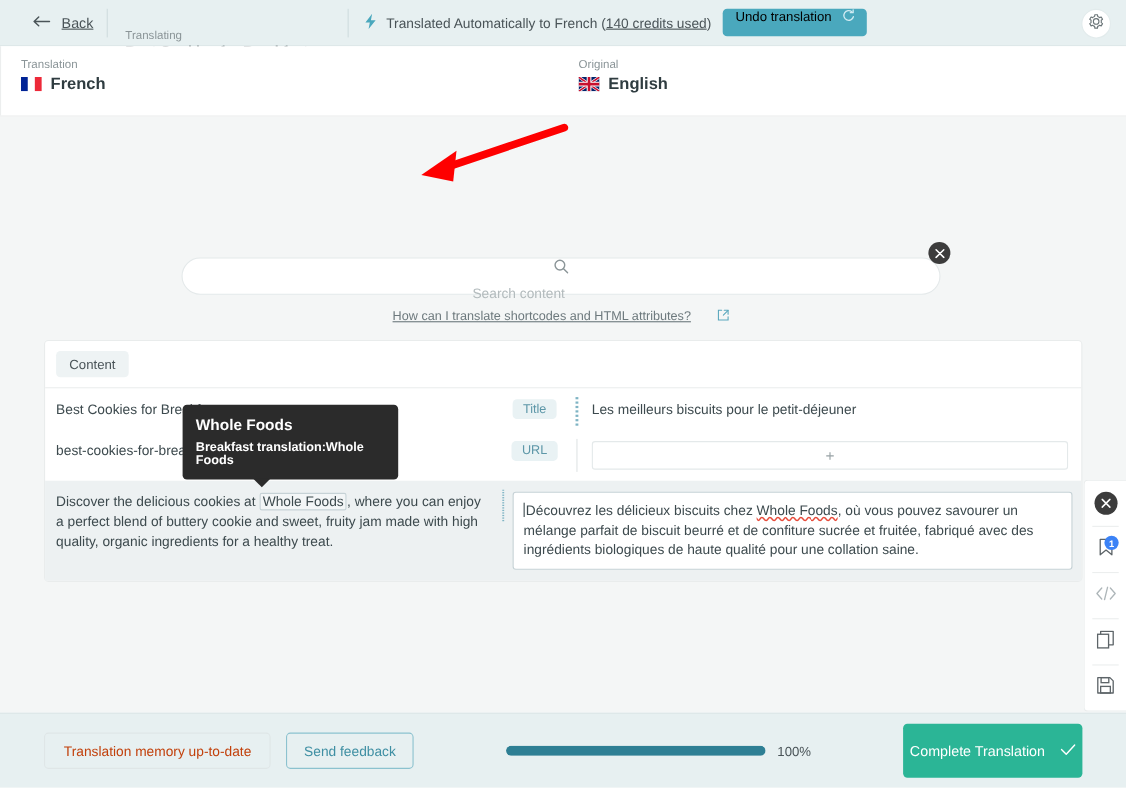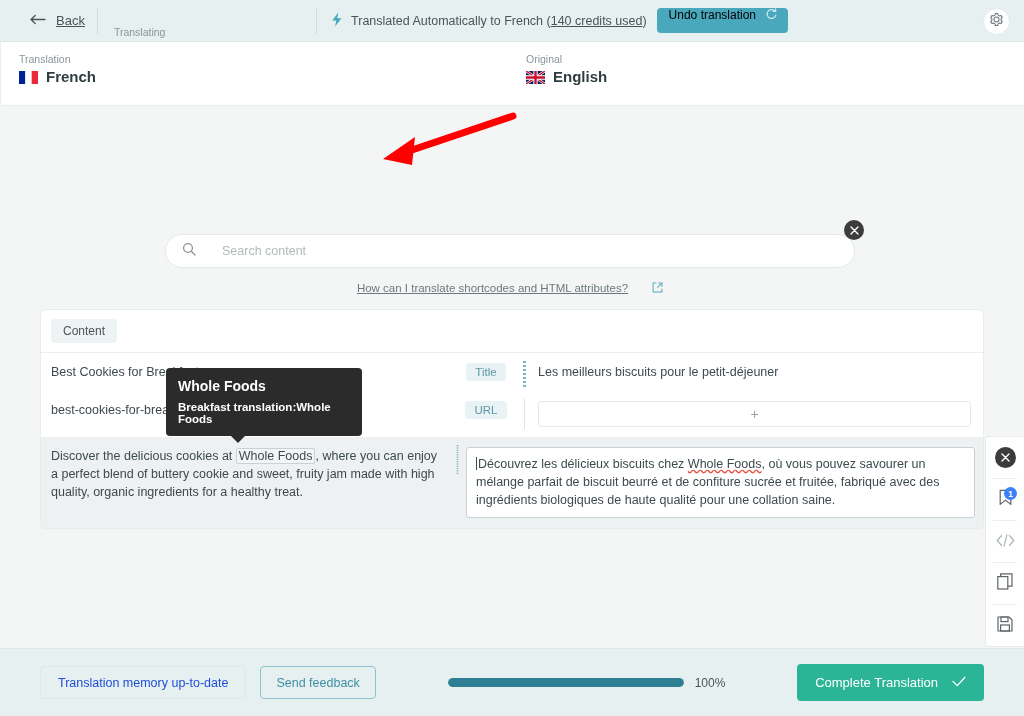--- a/index.html
+++ b/index.html
@@ -67,21 +67,21 @@
   }
   .flag { width: 19px; height: 13px; display: block; }
 
   
   .main { position: relative; height: 610px; background: #f4f6f6; }
 
   .search-wrap { position: absolute; left: 165px; top: 128px; width: 690px; }
   .search-box {
     height: 34px; background: #fff; border: 1px solid #e4e9ea;
     border-radius: 17px; display: flex; align-items: center;
-    padding: 0 16px; gap: 26px;
+    padding: 0 16px; gap: 6px; flex-direction: column;
   }
   .search-box input {
     border: none; outline: none; flex: 1; font-size: 12.5px;
     font-family: inherit; color: #3d4a4e; background: transparent;
   }
   .search-box input::placeholder { color: #b3bbbd; }
   .close-pill {
     position: absolute; right: -9px; top: -14px;
     width: 20px; height: 20px; border-radius: 50%;
     background: #3c3c3c; color: #fff;
@@ -195,41 +195,41 @@
   }
 
   
   .footer {
     position: absolute; left: 0; bottom: 0; width: 1024px; height: 68px;
     background: #e7f0f1; border-top: 1px solid #dde7e8;
     display: flex; align-items: center; padding: 0 40px; gap: 14px;
   }
   .btn-disabled {
     height: 33px; border: 1px solid #dfe6e7; border-radius: 4px;
-    background: transparent; color: #1d4ed8; font-size: 12.5px;
+    background: transparent; color: #c2410c; font-size: 12.5px;
     font-family: inherit; padding: 0 17px; cursor: default;
   }
   .btn-outline {
     height: 33px; border: 1px solid #8cc2cf; border-radius: 4px;
     background: transparent; color: #3f8fa3; font-size: 12.5px;
     font-family: inherit; padding: 0 15px; cursor: pointer;
   }
   .progress-wrap {
     flex: 1; display: flex; align-items: center; justify-content: center; gap: 11px;
   }
   .progress-track {
     width: 236px; height: 9px; border-radius: 5px; background: #d2e2e5;
     overflow: hidden;
   }
   .progress-fill { height: 100%; background: #2e7f94; border-radius: 5px; }
   .progress-pct { font-size: 12px; color: #4a5458; }
   .btn-complete {
-    height: 37px; background: #2bb596; color: #fff; border: none;
+    height: 49px; background: #2bb596; color: #fff; border: none;
     border-radius: 4px; font-size: 13px; font-family: inherit;
-    padding: 0 18px; cursor: pointer;
+    padding: 0 6px; cursor: pointer;
     display: inline-flex; align-items: center; gap: 14px;
   }
 </style>
 </head>
 <body>
 
 <div class="app">
 
   <div class="topbar">
 

